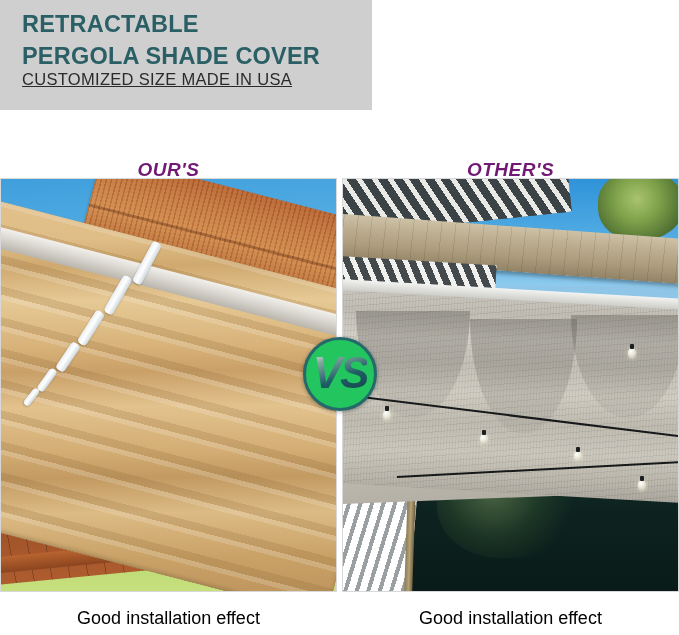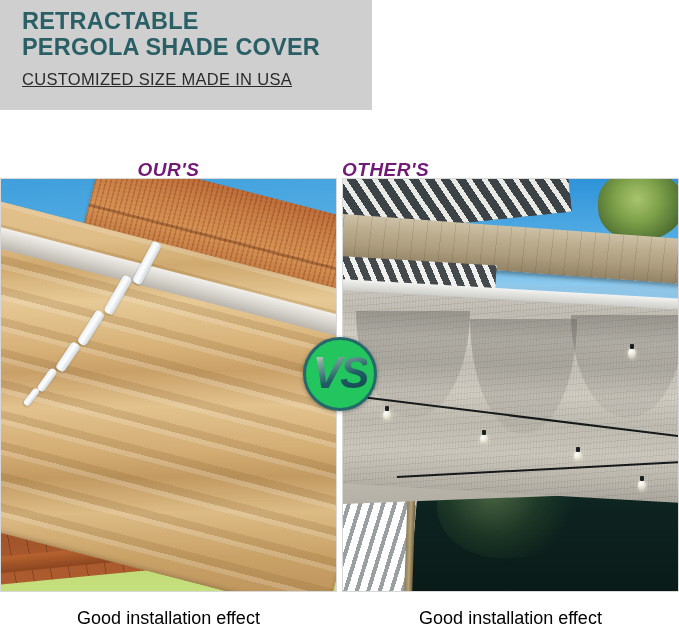--- a/index.html
+++ b/index.html
@@ -23,21 +23,21 @@
     width: 372px; height: 110px;
     background: #cfcfcf;
   }
   .header-title {
     position: absolute;
     left: 22px; top: 8px;
     width: 340px;
     color: #2a5f66;
     font-size: 23.5px;
     font-weight: bold;
-    line-height: 26px;
+    line-height: 32px;
     letter-spacing: 0.2px;
     white-space: pre-line;
   }
   .header-subtitle {
     position: absolute;
     left: 22px; top: 70px;
     color: #2b2b2b;
     font-size: 16.5px;
     font-weight: normal;
     letter-spacing: 0.3px;
@@ -48,21 +48,21 @@
   .cmp-label {
     position: absolute;
     top: 159px;
     font-size: 19px;
     font-weight: bold;
     font-style: italic;
     color: #701a75;
     letter-spacing: 0.5px;
   }
   .cmp-label.left  { left: 0;   width: 337px; text-align: center; }
-  .cmp-label.right { left: 342px; width: 337px; }
+  .cmp-label.right { left: 342px; width: 337px; text-align: center; }
 
   
   .photo {
     position: absolute;
     top: 178px;
     width: 337px; height: 414px;
     overflow: hidden;
     border: 1px solid #d8d8d8;
     background: #8fc6e8;
   }

